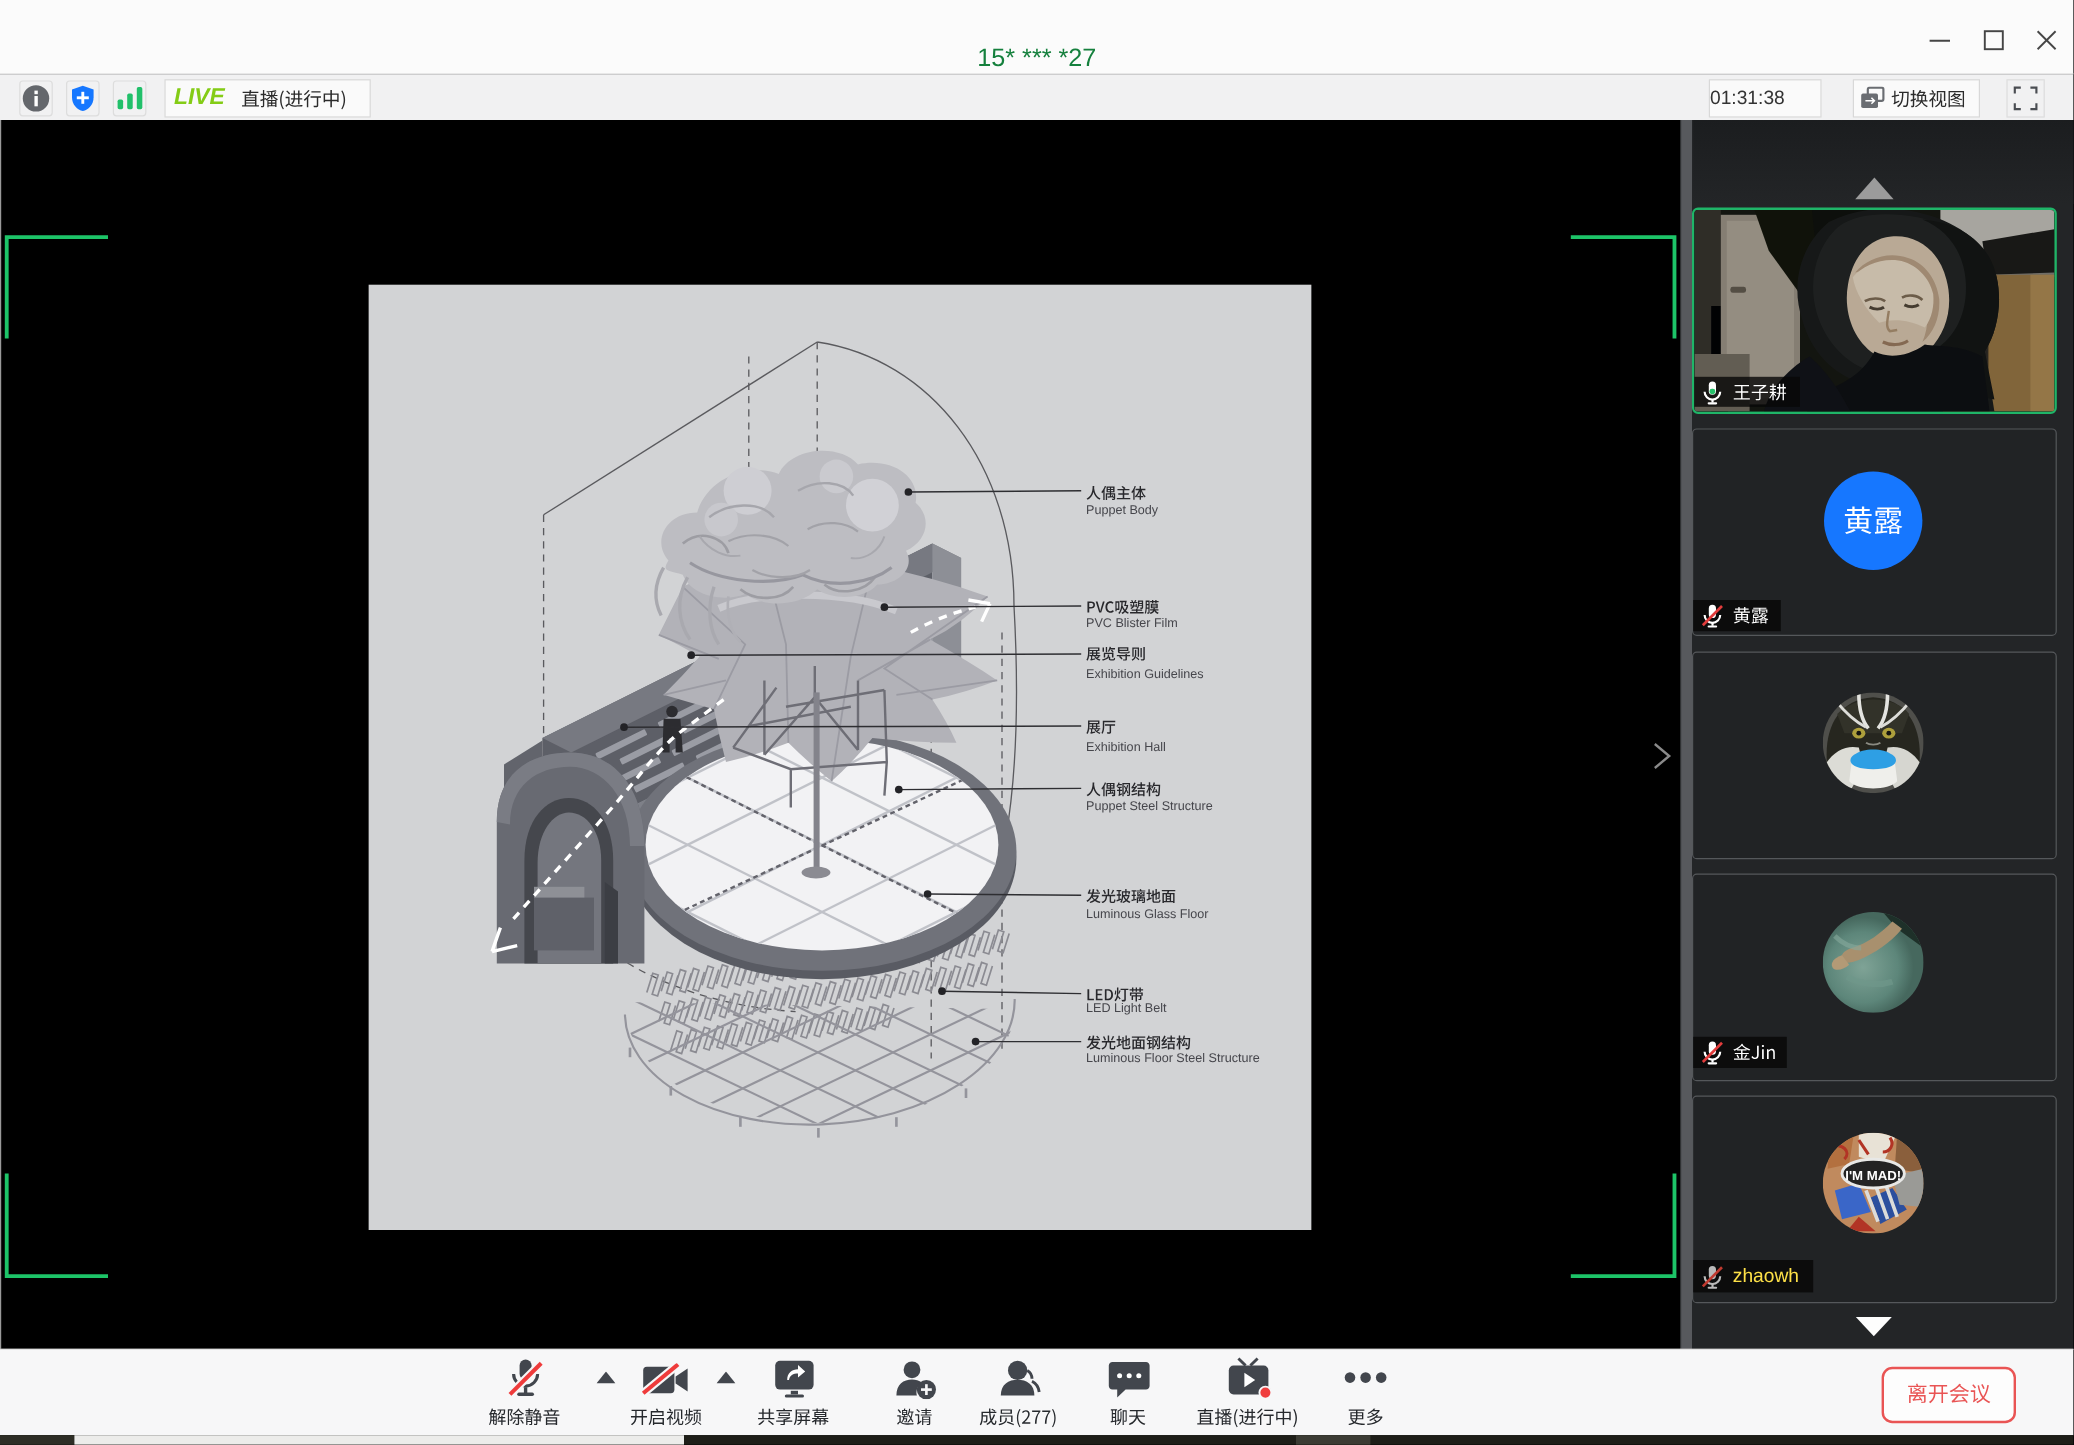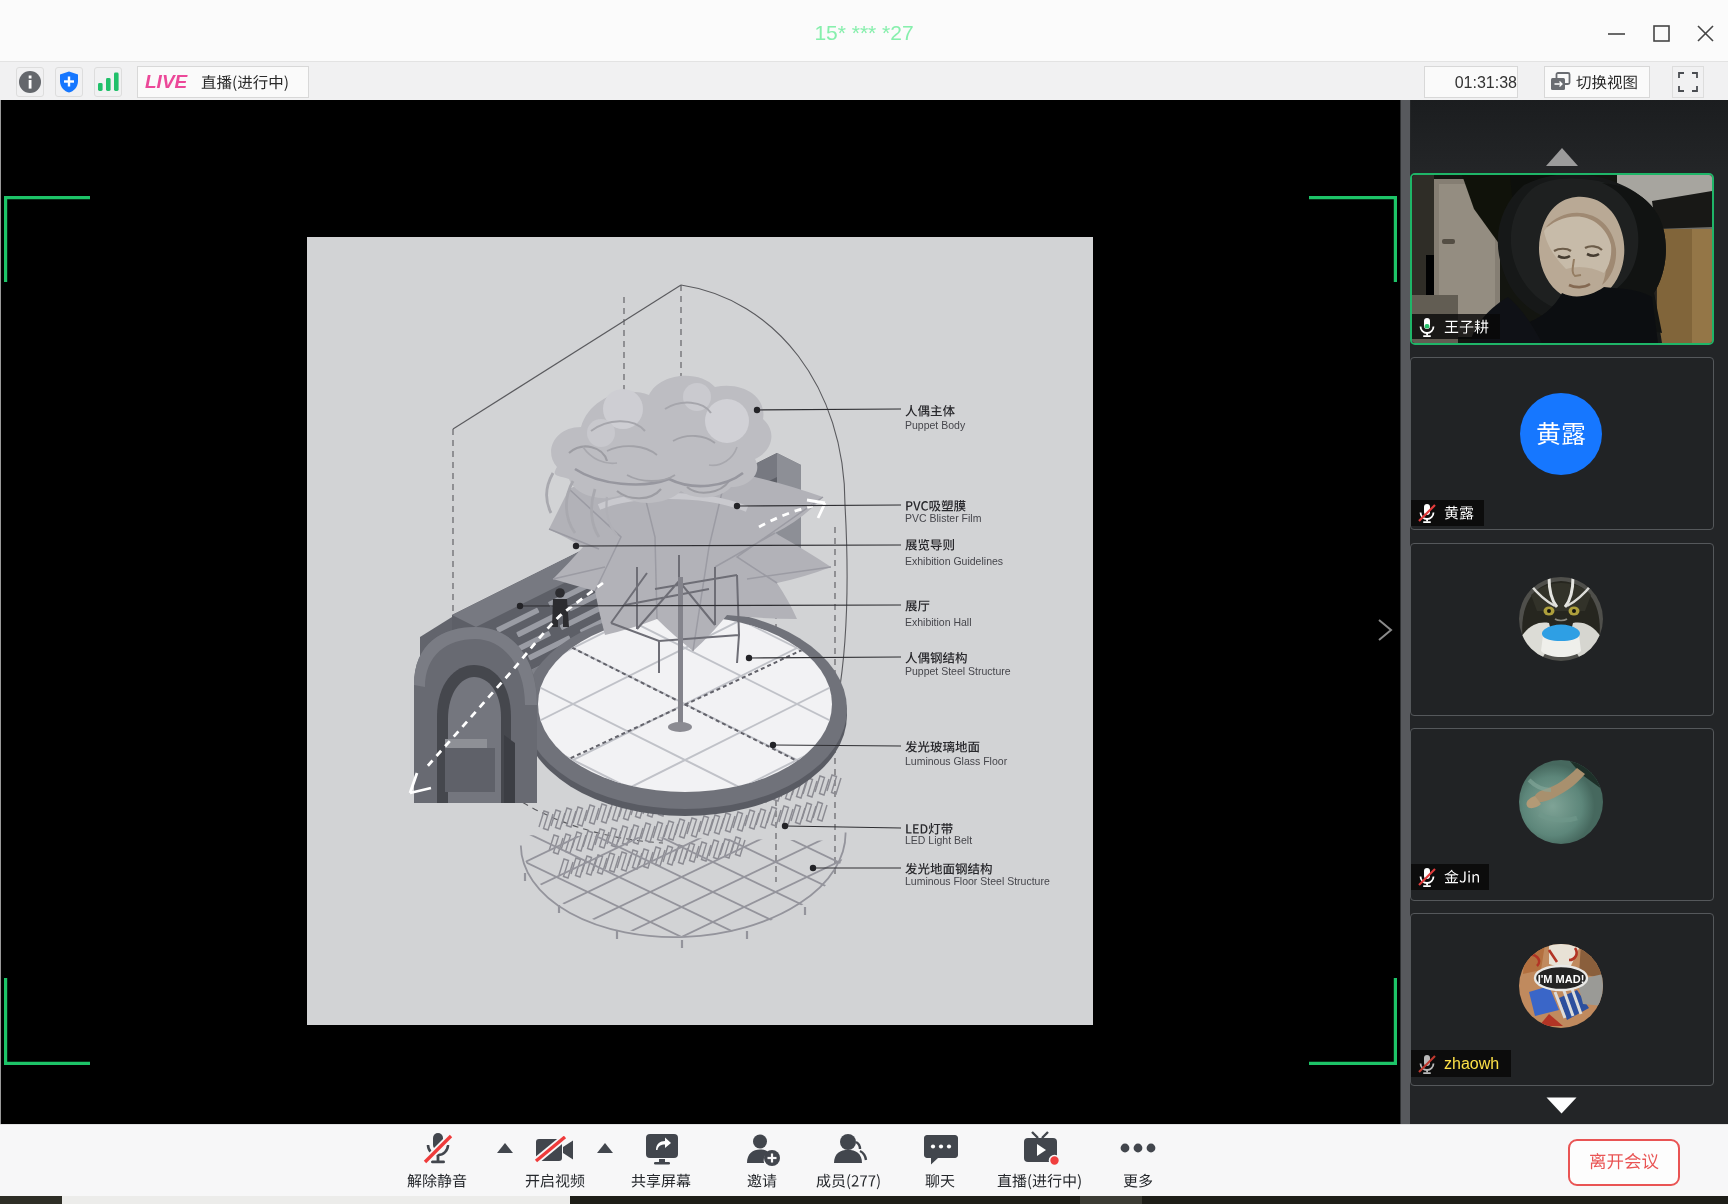--- a/index.html
+++ b/index.html
@@ -2,21 +2,21 @@
 <html><head><meta charset="utf-8">
 <style>
 *{margin:0;padding:0;box-sizing:border-box}
 html,body{width:1728px;height:1204px;overflow:hidden;background:#000;font-family:"Liberation Sans",sans-serif}
 .abs{position:absolute}
 #page{position:relative;width:1728px;height:1204px}
 </style></head><body>
 <div id="page">
 
 <div class="abs" style="left:0;top:0;width:1728px;height:62px;background:#fbfbfb;border-bottom:1px solid #e3e3e3"></div>
-<div class="abs" style="left:0;top:0;width:1728px;height:75px;font-size:21px;color:#86efac;text-align:center;line-height:66px">15* *** *27</div>
+<div class="abs" style="left:0;top:16px;width:1728px;height:75px;font-size:21px;color:#15803d;text-align:center;line-height:66px">15* *** *27</div>
 <svg class="abs" style="left:1595px;top:18px" width="130" height="30" fill="none" stroke="#454545" stroke-width="1.6">
  <line x1="13" y1="16" x2="30" y2="16"></line>
  <rect x="59" y="8" width="15" height="15"></rect>
  <line x1="103" y1="8" x2="118" y2="23"></line>
       <line x1="118" y1="8" x2="103" y2="23"></line>
 </svg>
 
 <div class="abs" style="left:0;top:62px;width:1728px;height:38px;background:#f1f1f2"></div>
 <div class="abs" style="left:16px;top:67px;width:28px;height:30px;border:1px solid #ddd;border-radius:3px"></div>
 <div class="abs" style="left:55px;top:67px;width:28px;height:30px;border:1px solid #ddd;border-radius:3px"></div>
@@ -30,25 +30,25 @@
       <path d="M12 1.5 L21 4.5 L21 11 C21 17.5 16.5 21.3 12 22.6 C7.5 21.3 3 17.5 3 11 L3 4.5 Z" fill="#1677ff"></path>
       <rect x="10.8" y="6.5" width="2.4" height="10" fill="#fff"></rect>
       <rect x="7" y="10.3" width="10" height="2.4" fill="#fff"></rect>
     </svg>
 <svg class="abs" style="left:97px;top:71px" width="24" height="22">
       <rect x="1" y="12" width="4.6" height="8" rx="1.4" fill="#21c06a"></rect>
       <rect x="9" y="7" width="4.6" height="13" rx="1.4" fill="#21c06a"></rect>
       <rect x="17" y="1.5" width="4.6" height="18.5" rx="1.4" fill="#21c06a"></rect>
     </svg>
 <div class="abs" style="left:137px;top:66px;width:172px;height:32px;background:#fafafa;border:1px solid #d8d8d8"></div>
-<div class="abs" style="left:145px;top:66px;width:46px;height:32px;font-family:'Liberation Sans';font-weight:bold;font-style:italic;font-size:19px;color:#ec4899;line-height:32px">LIVE</div>
+<div class="abs" style="left:145px;top:66px;width:46px;height:32px;font-family:'Liberation Sans';font-weight:bold;font-style:italic;font-size:19px;color:#84cc16;line-height:32px">LIVE</div>
 <svg style="position:absolute;left:201.0px;top:70.5px;overflow:visible" width="89" height="23">
       <path transform="translate(0,17.1)" d="M2.9 -9.4V-0.4H0.7V0.7H14.8V-0.4H12.7V-9.4H7.7L8.0 -10.6H14.3V-11.7H8.2L8.4 -12.9L7.1 -13.0L6.9 -11.7H1.2V-10.6H6.8L6.6 -9.4ZM4.1 -6.2H11.5V-4.9H4.1ZM4.1 -7.1V-8.4H11.5V-7.1ZM4.1 -4.0H11.5V-2.7H4.1ZM4.1 -0.4V-1.8H11.5V-0.4Z M28.0 -11.4C27.8 -10.7 27.3 -9.7 26.9 -9.0H26.0V-11.5C27.3 -11.7 28.6 -11.8 29.5 -12.1L28.9 -12.9C27.0 -12.5 23.8 -12.2 21.1 -12.0C21.2 -11.8 21.3 -11.4 21.3 -11.2C22.5 -11.2 23.7 -11.3 24.9 -11.4V-9.0H20.9V-8.0H24.0C23.1 -6.8 21.6 -5.7 20.2 -5.2C20.4 -4.9 20.8 -4.6 20.9 -4.3C21.2 -4.4 21.5 -4.6 21.8 -4.7V1.2H22.8V0.5H28.3V1.1H29.4V-4.7L29.9 -4.5C30.1 -4.7 30.4 -5.1 30.6 -5.3C29.3 -5.9 27.9 -6.9 27.0 -8.0H30.2V-9.0H27.9C28.3 -9.6 28.7 -10.4 29.1 -11.1ZM22.1 -10.8C22.4 -10.2 22.8 -9.5 22.9 -9.0L23.9 -9.3C23.7 -9.8 23.3 -10.5 23.0 -11.1ZM24.9 -7.6V-5.1H26.0V-7.8C26.8 -6.6 28.1 -5.5 29.3 -4.8H21.8C23.0 -5.5 24.1 -6.5 24.9 -7.6ZM24.9 -3.9V-2.6H22.8V-3.9ZM25.9 -3.9H28.3V-2.6H25.9ZM24.9 -1.7V-0.3H22.8V-1.7ZM25.9 -1.7H28.3V-0.3H25.9ZM18.1 -13.0V-9.9H16.2V-8.8H18.1V-5.6L15.9 -4.9L16.2 -3.7L18.1 -4.4V-0.1C18.1 0.1 18.0 0.2 17.8 0.2C17.6 0.2 17.0 0.2 16.4 0.2C16.5 0.5 16.7 1.0 16.7 1.2C17.7 1.3 18.3 1.2 18.6 1.0C19.0 0.9 19.2 0.5 19.2 -0.1V-4.9L20.8 -5.5L20.6 -6.5L19.2 -6.0V-8.8H20.8V-9.9H19.2V-13.0Z M34.7 3.0 35.6 2.7C34.2 0.4 33.6 -2.2 33.6 -4.8C33.6 -7.4 34.2 -10.1 35.6 -12.3L34.7 -12.7C33.3 -10.4 32.4 -7.9 32.4 -4.8C32.4 -1.8 33.3 0.7 34.7 3.0Z M37.5 -12.1C38.3 -11.3 39.4 -10.2 39.9 -9.4L40.8 -10.2C40.3 -10.9 39.2 -11.9 38.3 -12.7ZM47.4 -12.7V-10.2H44.8V-12.7H43.7V-10.2H41.5V-9.1H43.7V-7.3L43.7 -6.3H41.4V-5.2H43.5C43.3 -4.0 42.8 -2.9 41.6 -2.0C41.9 -1.8 42.3 -1.4 42.5 -1.1C43.8 -2.2 44.5 -3.7 44.7 -5.2H47.4V-1.2H48.6V-5.2H50.9V-6.3H48.6V-9.1H50.6V-10.2H48.6V-12.7ZM44.8 -9.1H47.4V-6.3H44.8L44.8 -7.3ZM40.3 -7.4H37.0V-6.3H39.2V-1.9C38.5 -1.6 37.6 -0.9 36.8 -0.0L37.6 1.0C38.4 -0.0 39.2 -0.9 39.7 -0.9C40.0 -0.9 40.5 -0.4 41.2 -0.0C42.3 0.7 43.6 0.8 45.5 0.8C46.9 0.8 49.7 0.7 50.8 0.7C50.9 0.3 51.0 -0.2 51.2 -0.5C49.7 -0.4 47.3 -0.2 45.5 -0.2C43.8 -0.2 42.5 -0.4 41.4 -1.0C40.9 -1.3 40.6 -1.6 40.3 -1.8Z M58.5 -12.1V-11.0H66.1V-12.1ZM55.9 -13.0C55.1 -11.9 53.6 -10.5 52.3 -9.6C52.5 -9.4 52.8 -9.0 53.0 -8.7C54.4 -9.7 56.0 -11.2 57.0 -12.6ZM57.8 -7.8V-6.7H63.0V-0.3C63.0 -0.0 62.9 0.1 62.6 0.1C62.3 0.1 61.3 0.1 60.2 0.0C60.4 0.4 60.5 0.9 60.6 1.2C62.1 1.2 63.0 1.2 63.5 1.0C64.0 0.8 64.2 0.5 64.2 -0.2V-6.7H66.5V-7.8ZM56.5 -9.7C55.4 -7.9 53.7 -6.1 52.1 -5.0C52.4 -4.8 52.8 -4.2 52.9 -4.0C53.5 -4.5 54.1 -5.0 54.7 -5.6V1.3H55.9V-6.9C56.5 -7.7 57.1 -8.5 57.6 -9.3Z M74.3 -13.0V-10.2H68.7V-2.9H69.9V-3.8H74.3V1.2H75.6V-3.8H80.0V-3.0H81.2V-10.2H75.6V-13.0ZM69.9 -5.0V-9.1H74.3V-5.0ZM80.0 -5.0H75.6V-9.1H80.0Z M84.3 3.0C85.7 0.7 86.6 -1.8 86.6 -4.8C86.6 -7.9 85.7 -10.4 84.3 -12.7L83.4 -12.3C84.7 -10.1 85.4 -7.4 85.4 -4.8C85.4 -2.2 84.7 0.4 83.4 2.7Z" fill="#2b2b2b"></path>
     </svg>
-<div class="abs" style="left:1424px;top:66px;width:94px;height:32px;background:#fafafa;border:1px solid #d8d8d8;font-size:16px;color:#333;text-align:right;line-height:31px">01:31:38</div>
+<div class="abs" style="left:1424px;top:66px;width:94px;height:32px;background:#fafafa;border:1px solid #d8d8d8;font-size:16px;color:#333;text-align:left;line-height:31px">01:31:38</div>
 <div class="abs" style="left:1544px;top:66px;width:106px;height:32px;background:#fafafa;border:1px solid #d8d8d8"></div>
 <svg class="abs" style="left:1550px;top:72px" width="22" height="20">
       <rect x="6.5" y="1" width="13" height="11" rx="1.5" fill="none" stroke="#6a6d72" stroke-width="1.8"></rect>
       <rect x="1" y="6" width="14" height="12" rx="1.5" fill="#6a6d72"></rect>
       <path d="M4.5 12 h7 M9.5 9.5 L12 12 L9.5 14.5" stroke="#fff" stroke-width="1.3" fill="none"></path>
     </svg>
 <svg style="position:absolute;left:1576.0px;top:70.5px;overflow:visible" width="64" height="23">
       <path transform="translate(0,17.1)" d="M6.5 -11.7V-10.5H9.0C8.9 -6.1 8.7 -1.8 4.8 0.3C5.1 0.5 5.5 0.9 5.7 1.2C9.7 -1.1 10.1 -5.7 10.2 -10.5H13.4C13.2 -3.5 13.0 -0.9 12.4 -0.4C12.3 -0.1 12.1 -0.1 11.8 -0.1C11.5 -0.1 10.7 -0.1 9.8 -0.2C10.0 0.2 10.1 0.7 10.1 1.0C11.0 1.1 11.8 1.1 12.3 1.0C12.8 1.0 13.2 0.8 13.5 0.3C14.2 -0.4 14.3 -3.1 14.6 -11.0C14.6 -11.2 14.6 -11.7 14.6 -11.7ZM2.3 -1.0C2.7 -1.3 3.1 -1.6 6.8 -3.3C6.8 -3.5 6.7 -4.0 6.6 -4.3L3.6 -3.0V-7.7L6.7 -8.4L6.5 -9.4L3.6 -8.8V-12.4H2.5V-8.6L0.4 -8.1L0.6 -7.1L2.5 -7.5V-3.2C2.5 -2.6 2.1 -2.2 1.8 -2.1C2.0 -1.8 2.2 -1.3 2.3 -1.0Z M18.0 -13.0V-9.9H16.2V-8.8H18.0V-5.3C17.3 -5.1 16.6 -4.9 16.1 -4.8L16.4 -3.6L18.0 -4.2V-0.2C18.0 0.0 18.0 0.1 17.8 0.1C17.6 0.1 17.1 0.1 16.5 0.1C16.6 0.4 16.8 0.9 16.8 1.2C17.7 1.2 18.3 1.2 18.7 1.0C19.0 0.8 19.2 0.4 19.2 -0.2V-4.6L20.8 -5.1L20.7 -6.2L19.2 -5.7V-8.8H20.6V-9.9H19.2V-13.0ZM23.8 -10.7H27.0C26.7 -10.1 26.2 -9.6 25.8 -9.1H22.6C23.0 -9.6 23.5 -10.1 23.8 -10.7ZM20.7 -4.5V-3.5H24.4C23.8 -2.1 22.5 -0.7 19.8 0.4C20.1 0.7 20.4 1.0 20.6 1.3C23.2 0.0 24.6 -1.4 25.3 -2.9C26.3 -1.1 27.9 0.4 29.8 1.2C29.9 0.9 30.3 0.5 30.5 0.3C28.6 -0.4 27.0 -1.8 26.1 -3.5H30.2V-4.5H29.1V-9.1H27.1C27.7 -9.7 28.3 -10.5 28.7 -11.2L27.9 -11.7L27.8 -11.7H24.4C24.6 -12.1 24.8 -12.4 25.0 -12.8L23.8 -13.1C23.3 -11.7 22.2 -10.1 20.7 -8.9C21.0 -8.7 21.3 -8.3 21.5 -8.0L21.8 -8.3V-4.5ZM22.9 -4.5V-8.2H25.0V-6.5C25.0 -5.9 24.9 -5.2 24.8 -4.5ZM28.0 -4.5H25.9C26.1 -5.2 26.1 -5.9 26.1 -6.5V-8.2H28.0Z M38.0 -12.3V-4.0H39.1V-11.2H43.9V-4.0H45.1V-12.3ZM33.4 -12.5C33.9 -11.9 34.5 -11.0 34.8 -10.4L35.8 -11.1C35.5 -11.6 34.9 -12.4 34.3 -13.0ZM40.9 -10.1V-7.0C40.9 -4.6 40.4 -1.6 36.5 0.4C36.7 0.6 37.1 1.0 37.2 1.3C39.6 0.0 40.8 -1.6 41.4 -3.3V-0.3C41.4 0.7 41.8 1.0 42.9 1.0H44.3C45.6 1.0 45.8 0.4 46.0 -2.1C45.7 -2.1 45.3 -2.3 45.0 -2.5C44.9 -0.3 44.8 0.1 44.3 0.1H43.0C42.6 0.1 42.5 0.0 42.5 -0.4V-4.3H41.7C41.9 -5.2 42.0 -6.2 42.0 -7.0V-10.1ZM32.0 -10.4V-9.3H35.7C34.8 -7.3 33.2 -5.4 31.6 -4.3C31.8 -4.1 32.1 -3.5 32.1 -3.2C32.8 -3.6 33.4 -4.2 33.9 -4.8V1.2H35.0V-5.5C35.6 -4.8 36.3 -3.9 36.6 -3.4L37.3 -4.3C37.0 -4.7 35.9 -5.9 35.3 -6.5C36.1 -7.6 36.7 -8.8 37.2 -10.0L36.5 -10.4L36.3 -10.4Z M52.3 -4.3C53.6 -4.1 55.1 -3.5 56.0 -3.1L56.5 -3.9C55.6 -4.3 54.0 -4.8 52.8 -5.0ZM50.8 -2.4C52.9 -2.1 55.6 -1.5 57.1 -0.9L57.6 -1.8C56.1 -2.3 53.4 -2.9 51.3 -3.1ZM47.8 -12.3V1.2H48.9V0.6H59.6V1.2H60.7V-12.3ZM48.9 -0.4V-11.3H59.6V-0.4ZM52.9 -11.0C52.1 -9.7 50.8 -8.5 49.5 -7.7C49.7 -7.5 50.1 -7.2 50.3 -7.0C50.8 -7.3 51.2 -7.7 51.7 -8.1C52.2 -7.6 52.8 -7.1 53.4 -6.7C52.1 -6.1 50.6 -5.6 49.2 -5.4C49.4 -5.1 49.6 -4.7 49.8 -4.4C51.3 -4.8 52.9 -5.3 54.4 -6.1C55.7 -5.4 57.1 -4.9 58.6 -4.6C58.7 -4.9 59.0 -5.3 59.3 -5.5C57.9 -5.7 56.5 -6.1 55.3 -6.7C56.5 -7.5 57.5 -8.3 58.1 -9.4L57.4 -9.8L57.3 -9.7H53.3C53.5 -10.0 53.7 -10.3 53.9 -10.6ZM52.4 -8.7 52.5 -8.8H56.5C55.9 -8.2 55.2 -7.7 54.3 -7.2C53.6 -7.7 52.9 -8.2 52.4 -8.7Z" fill="#2b2b2b"></path>
     </svg>
 <div class="abs" style="left:1672px;top:66px;width:32px;height:32px;border:1px solid #ddd"></div>

